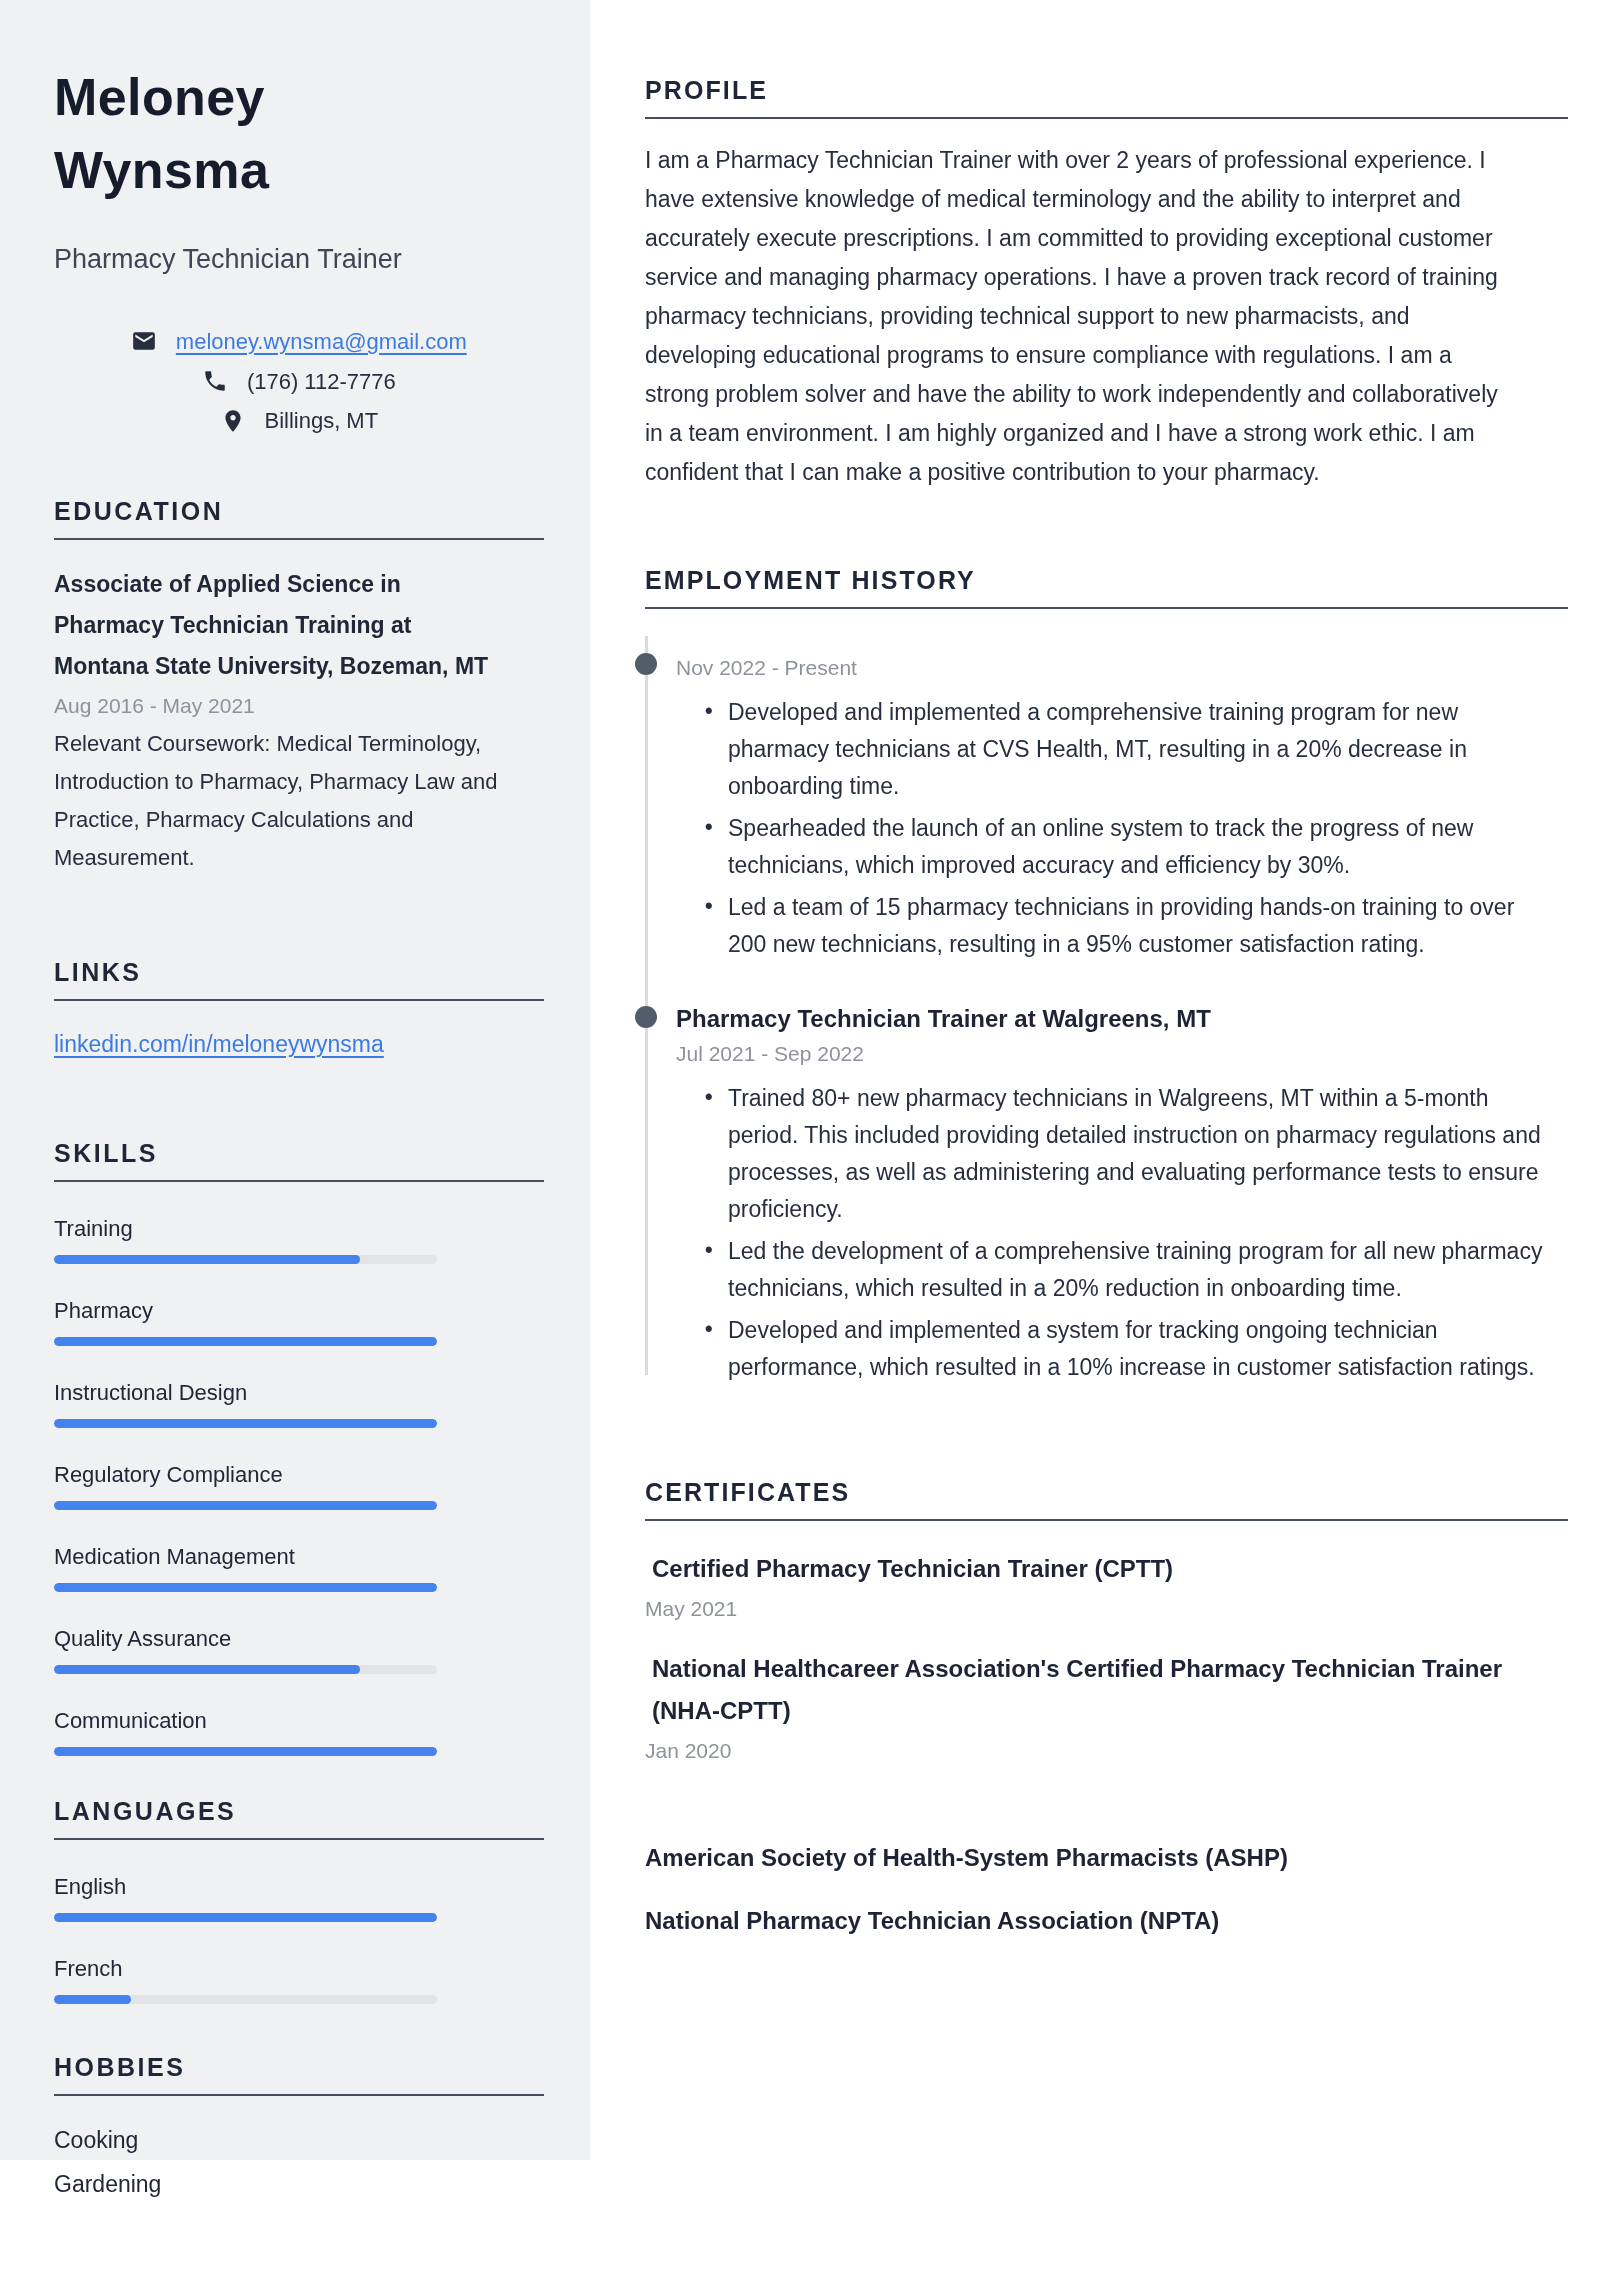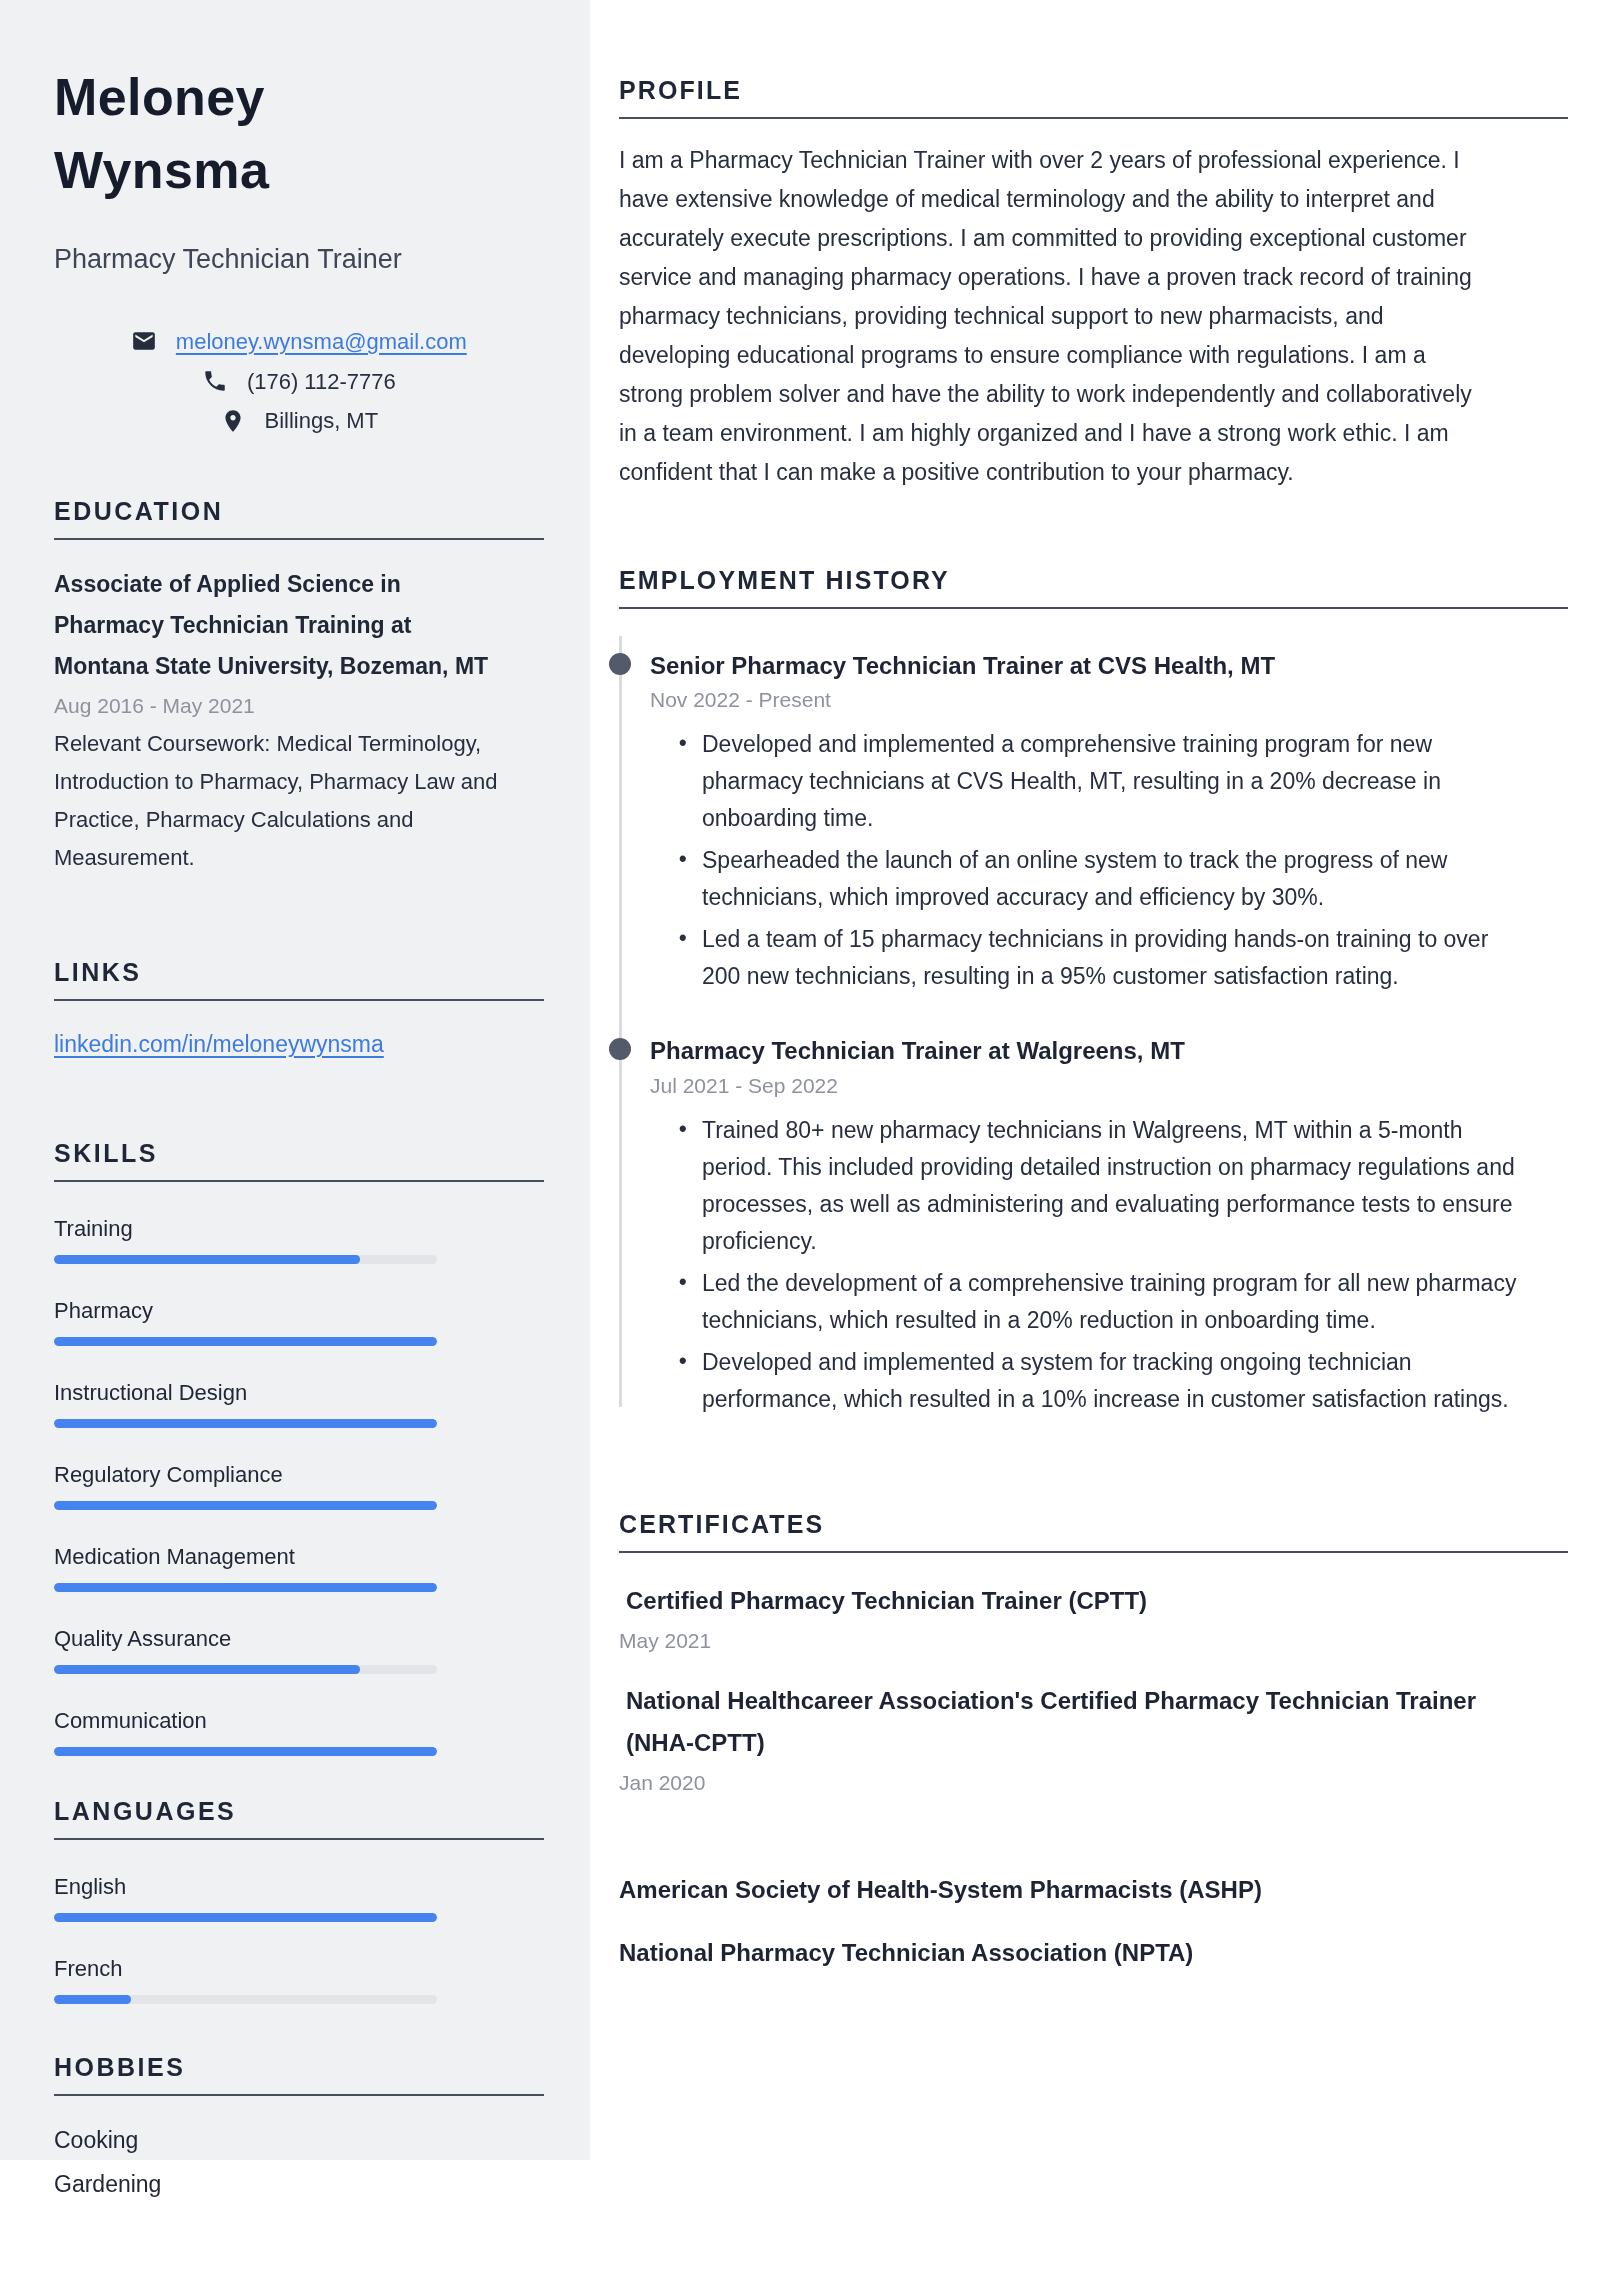--- a/index.html
+++ b/index.html
@@ -38,21 +38,21 @@
   .bar-item{margin-bottom:34px;}
   .bar-label{font-size:22px;color:#202737;margin-bottom:13.5px;}
   .bar-track{width:383px;height:8.5px;border-radius:4.2px;background:var(--bar-track);overflow:hidden;}
   .bar-fill{height:8.5px;border-radius:4.2px;background:var(--bar-fill);}
   .side-sec.languages{margin-top:41px;}
   .side-sec.hobbies{margin-top:49px;}
   .hobby-list{margin-top:22px;}
   .hobby{font-size:23px;line-height:44px;color:#202737;}
 
   
-  .main{position:absolute;left:590px;top:0;right:0;height:2295px;padding:42px 56px 0 29px;}
+  .main{position:absolute;left:590px;top:0;right:0;height:2295px;padding:42px 56px 0 55px;}
   .main .sec-h{letter-spacing:2.1px;}
   .profile-h{margin-top:34px;}
   .profile-text{width:875px;font-size:23px;line-height:39px;margin:22px 0 0;color:var(--body);}
 
   .main-sec{margin-top:74px;}
   .timeline{position:relative;margin-top:18.6px;padding-left:31px;}
   .timeline:before{content:"";position:absolute;left:0;top:8.5px;bottom:29px;width:2.5px;background:var(--timeline-line);}
   .job{position:relative;padding-top:22px;padding-bottom:13.5px;}
   .job-dot{position:absolute;left:-41px;top:25px;width:22px;height:22px;border-radius:50%;background:var(--timeline-dot);}
   .job-title{font-size:24px;font-weight:700;color:#1e2435;line-height:32px;margin:0;}
@@ -213,21 +213,20 @@
       <h2 class="sec-h profile-h">PROFILE</h2>
       <p class="profile-text">I am a Pharmacy Technician Trainer with over 2 years of professional experience. I have extensive knowledge of medical terminology and the ability to interpret and accurately execute prescriptions. I am committed to providing exceptional customer service and managing pharmacy operations. I have a proven track record of training pharmacy technicians, providing technical support to new pharmacists, and developing educational programs to ensure compliance with regulations. I am a strong problem solver and have the ability to work independently and collaboratively in a team environment. I am highly organized and I have a strong work ethic. I am confident that I can make a positive contribution to your pharmacy.</p>
     </section>
 
     <section class="main-sec">
       <h2 class="sec-h">EMPLOYMENT HISTORY</h2>
       <div class="timeline">
 
           <article class="job">
             <span class="job-dot"></span>
-            <h3 class="job-title">Senior Pharmacy Technician Trainer at CVS Health, MT</h3>
             <div class="job-date">Nov 2022 - Present</div>
             <ul class="job-bullets">
 
                 <li>Developed and implemented a comprehensive training program for new pharmacy technicians at CVS Health, MT, resulting in a 20% decrease in onboarding time.</li>
 
                 <li>Spearheaded the launch of an online system to track the progress of new technicians, which improved accuracy and efficiency by 30%.</li>
 
                 <li>Led a team of 15 pharmacy technicians in providing hands-on training to over 200 new technicians, resulting in a 95% customer satisfaction rating.</li>
               </ul>
           </article>

